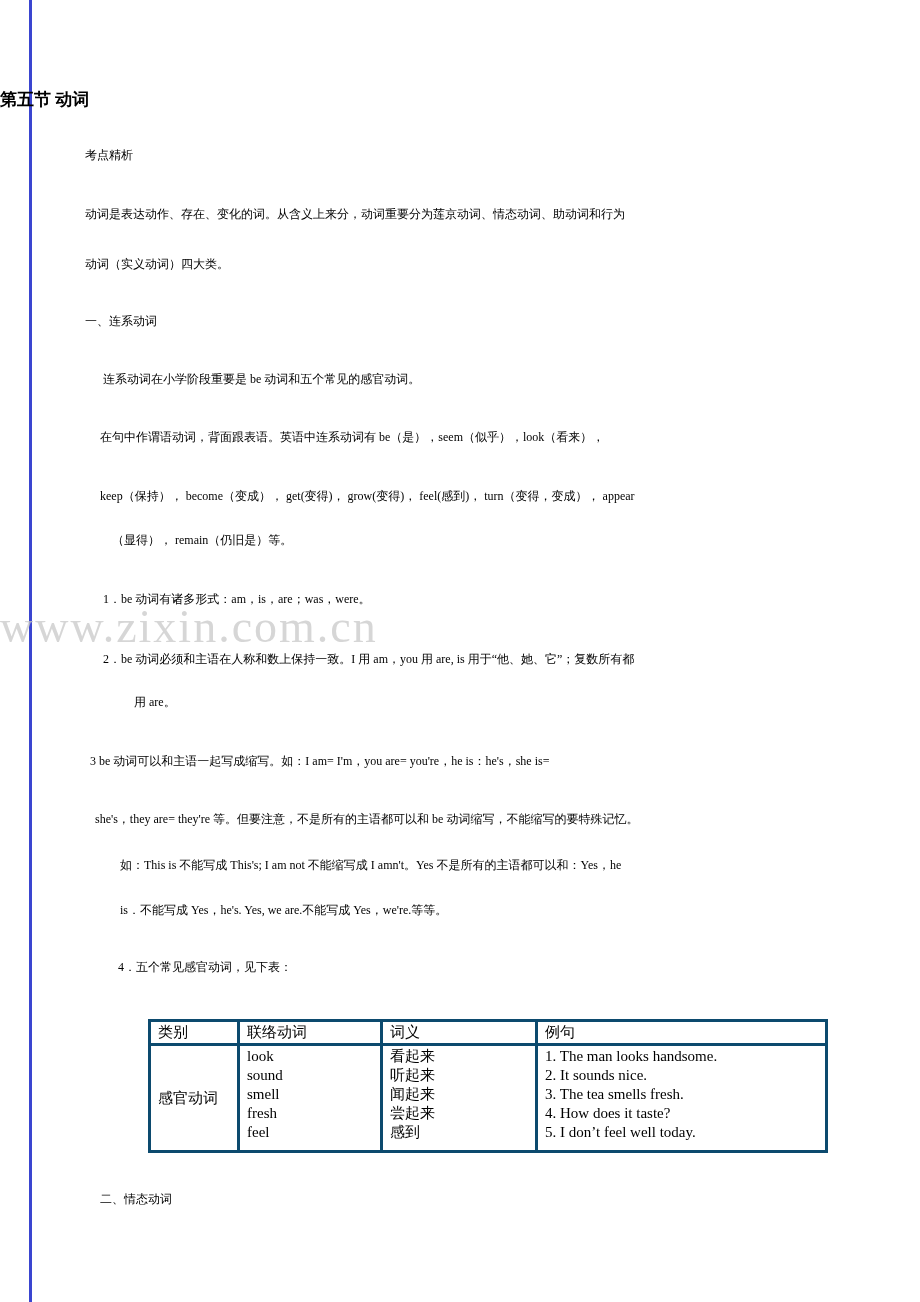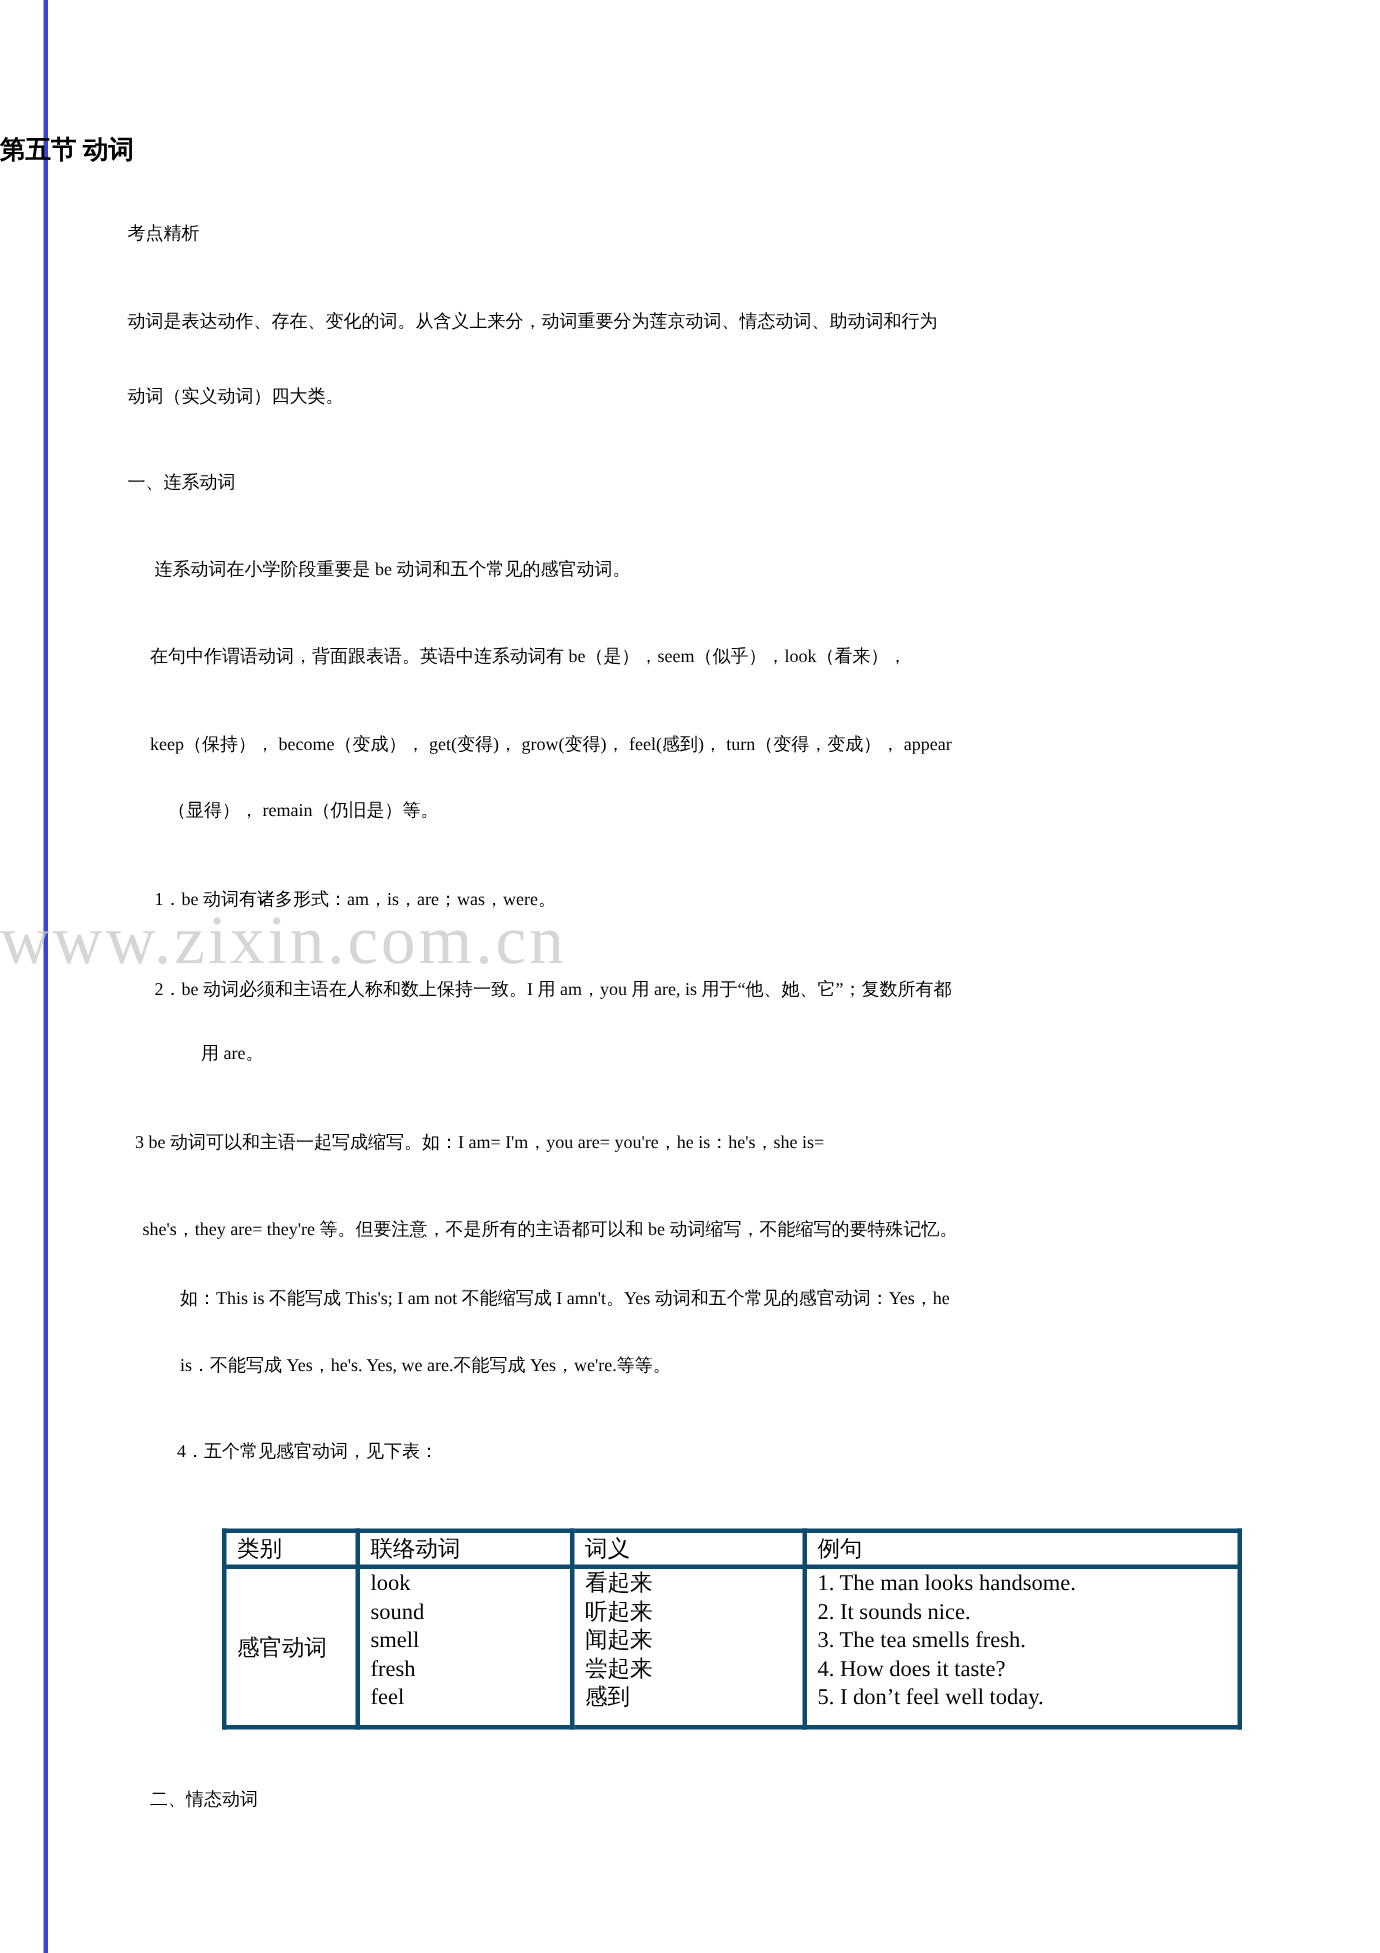--- a/index.html
+++ b/index.html
@@ -76,21 +76,21 @@
   <div class="line" style="left:85px;  top:313px;">一、连系动词</div>
   <div class="line" style="left:103px; top:371px;">连系动词在小学阶段重要是 be 动词和五个常见的感官动词。</div>
   <div class="line" style="left:100px; top:429px;">在句中作谓语动词，背面跟表语。英语中连系动词有 be（是），seem（似乎），look（看来），</div>
   <div class="line" style="left:100px; top:488px;">keep（保持）， become（变成）， get(变得)， grow(变得)， feel(感到)， turn（变得，变成）， appear</div>
   <div class="line" style="left:112px; top:532px;">（显得）， remain（仍旧是）等。</div>
   <div class="line" style="left:103px; top:591px;">1．be 动词有诸多形式：am，is，are；was，were。</div>
   <div class="line" style="left:103px; top:651px;">2．be 动词必须和主语在人称和数上保持一致。I 用 am，you 用 are, is 用于“他、她、它”；复数所有都</div>
   <div class="line" style="left:134px; top:694px;">用 are。</div>
   <div class="line" style="left:90px;  top:753px;">3 be 动词可以和主语一起写成缩写。如：I am= I'm，you are= you're，he is：he's，she is=</div>
   <div class="line" style="left:95px;  top:811px;">she's，they are= they're 等。但要注意，不是所有的主语都可以和 be 动词缩写，不能缩写的要特殊记忆。</div>
-  <div class="line" style="left:120px; top:857px;">如：This is 不能写成 This's; I am not 不能缩写成 I amn't。Yes 动词和五个常见的感官动词：Yes，he</div>
+  <div class="line" style="left:120px; top:857px;">如：This is 不能写成 This's; I am not 不能缩写成 I amn't。Yes 不是所有的主语都可以和：Yes，he</div>
   <div class="line" style="left:120px; top:902px;">is．不能写成 Yes，he's. Yes, we are.不能写成 Yes，we're.等等。</div>
   <div class="line" style="left:118px; top:959px;">4．五个常见感官动词，见下表：</div>
 
   <table class="doc-table">
     <colgroup>
       <col style="width:89px">
       <col style="width:143px">
       <col style="width:155px">
       <col style="width:290px">
     </colgroup>

